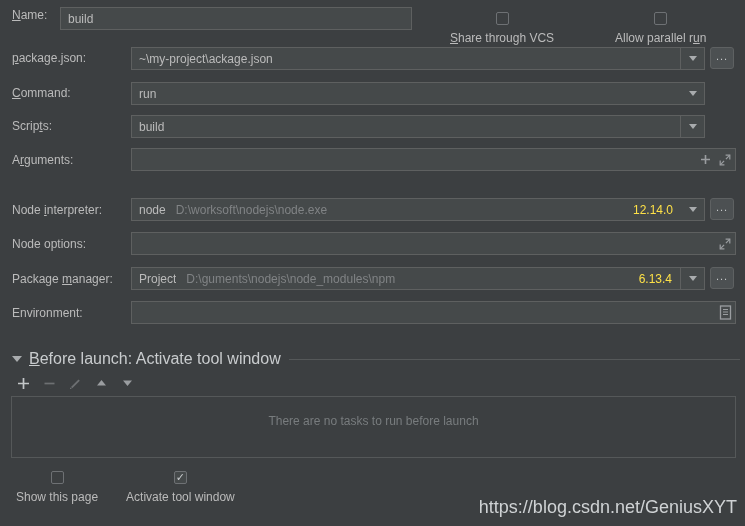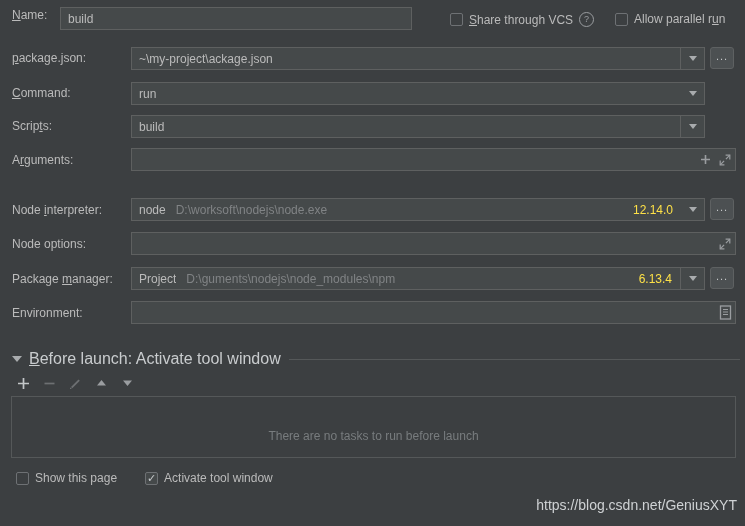--- a/index.html
+++ b/index.html
@@ -74,21 +74,21 @@
     border:1px solid #6e7174;
     border-radius:2px;
     display:inline-flex;align-items:center;justify-content:center;
     flex:0 0 13px;
   }
   .cb.checked{background:#45494a;}
   .cb .mark{
     color:#c8cbcd;font-size:11px;line-height:11px;
     font-family:"DejaVu Sans",sans-serif;
   }
-  .cbwrap{display:flex;align-items:center;gap:6px;}
+  .cbwrap{display:flex;align-items:center;gap:6px;flex-direction:column;}
   .cbwrap .cblabel{font-size:12px;color:#bbbbbb;white-space:nowrap;}
 
   
   .help{
     width:13px;height:13px;border-radius:50%;
     border:1px solid #9a9da0;color:#9a9da0;
     font-size:9px;line-height:12px;text-align:center;
     display:inline-block;
   }
 
@@ -110,21 +110,21 @@
     box-sizing:border-box;
     background:#3c3f41;
     border:1px solid #555859;
     display:flex;align-items:flex-start;justify-content:center;
   }
   .tasksbox .empty{color:#787c7e;font-size:12px;padding-top:17px;}
 
   .watermark{
     position:absolute;
     color:#cfd2d4;
-    font-size:14px;
+    font-size:18px;
     font-family:"Liberation Sans","DejaVu Sans",sans-serif;
     white-space:nowrap;
   }
 </style>
 </head>
 <body>
 
 <div class="panel">
 
   <div class="row" style="left:12px;top:8px;">
@@ -294,21 +294,21 @@
         <path d="M6.5 2 L11 7.5 H2 Z" fill="#9a9da0"></path>
       </svg>
     </span>
     <span class="tbtn">
       <svg width="13" height="10" viewBox="0 0 13 10" aria-hidden="true">
         <path d="M6.5 8 L11 2.5 H2 Z" fill="#9a9da0"></path>
       </svg>
     </span>
   </div>
 
-  <div class="tasksbox" style="left:11px;top:396px;width:725px;height:62px;align-items:center;">
+  <div class="tasksbox" style="left:11px;top:396px;width:725px;height:62px;">
     <span class="empty">There are no tasks to run before launch</span>
   </div>
 
   <div class="row" style="left:16px;top:471px;gap:28px;">
     <span class="cbwrap">
       <span class="cb"></span>
       <span class="cblabel">Show this page</span>
     </span>
     <span class="cbwrap">
       <span class="cb checked">

